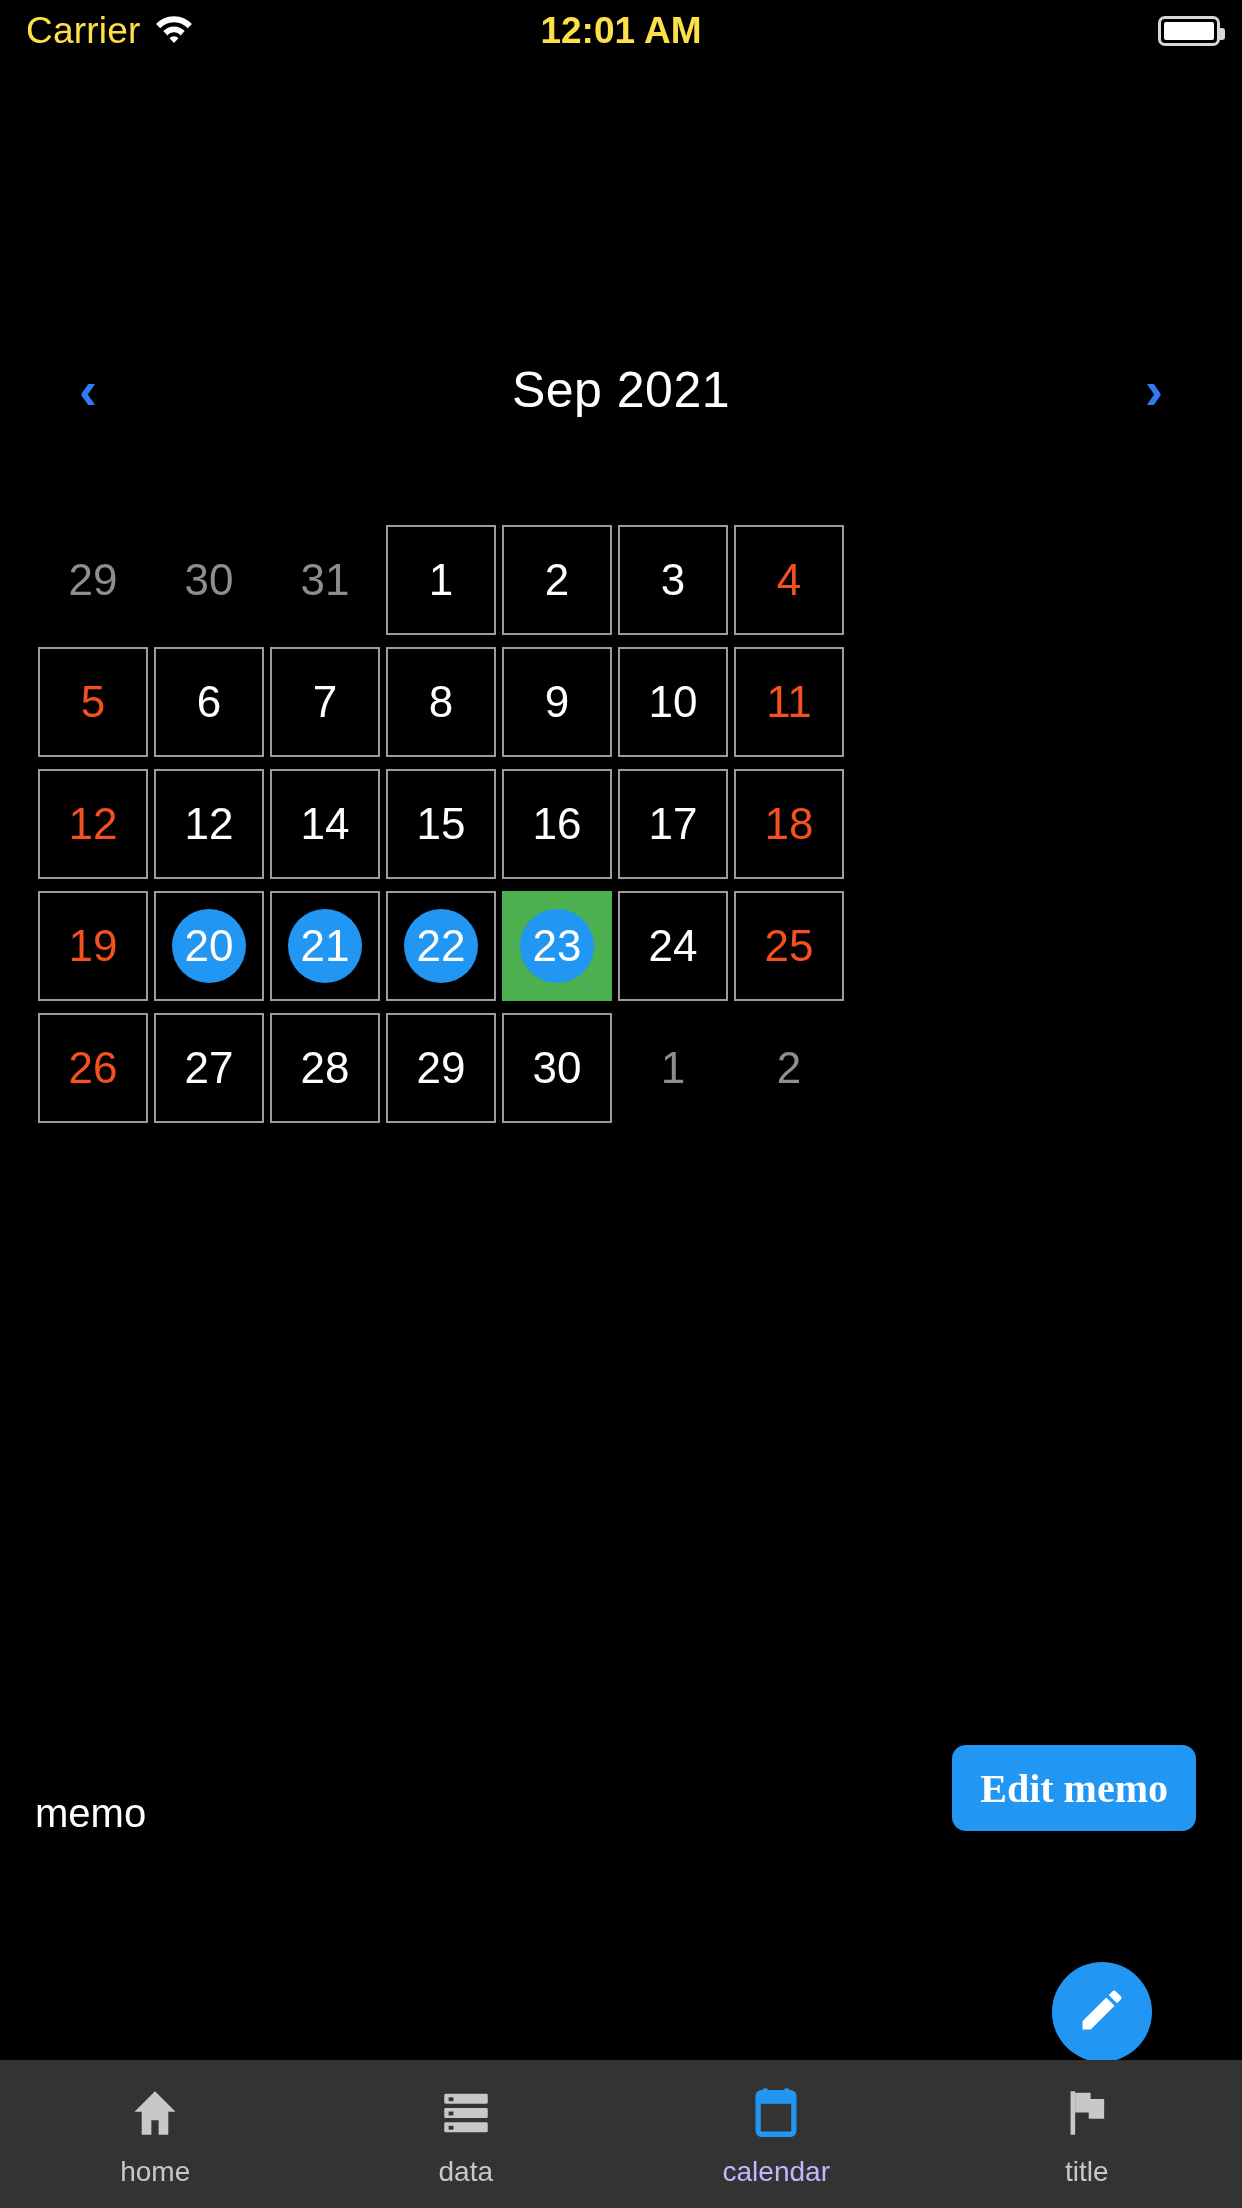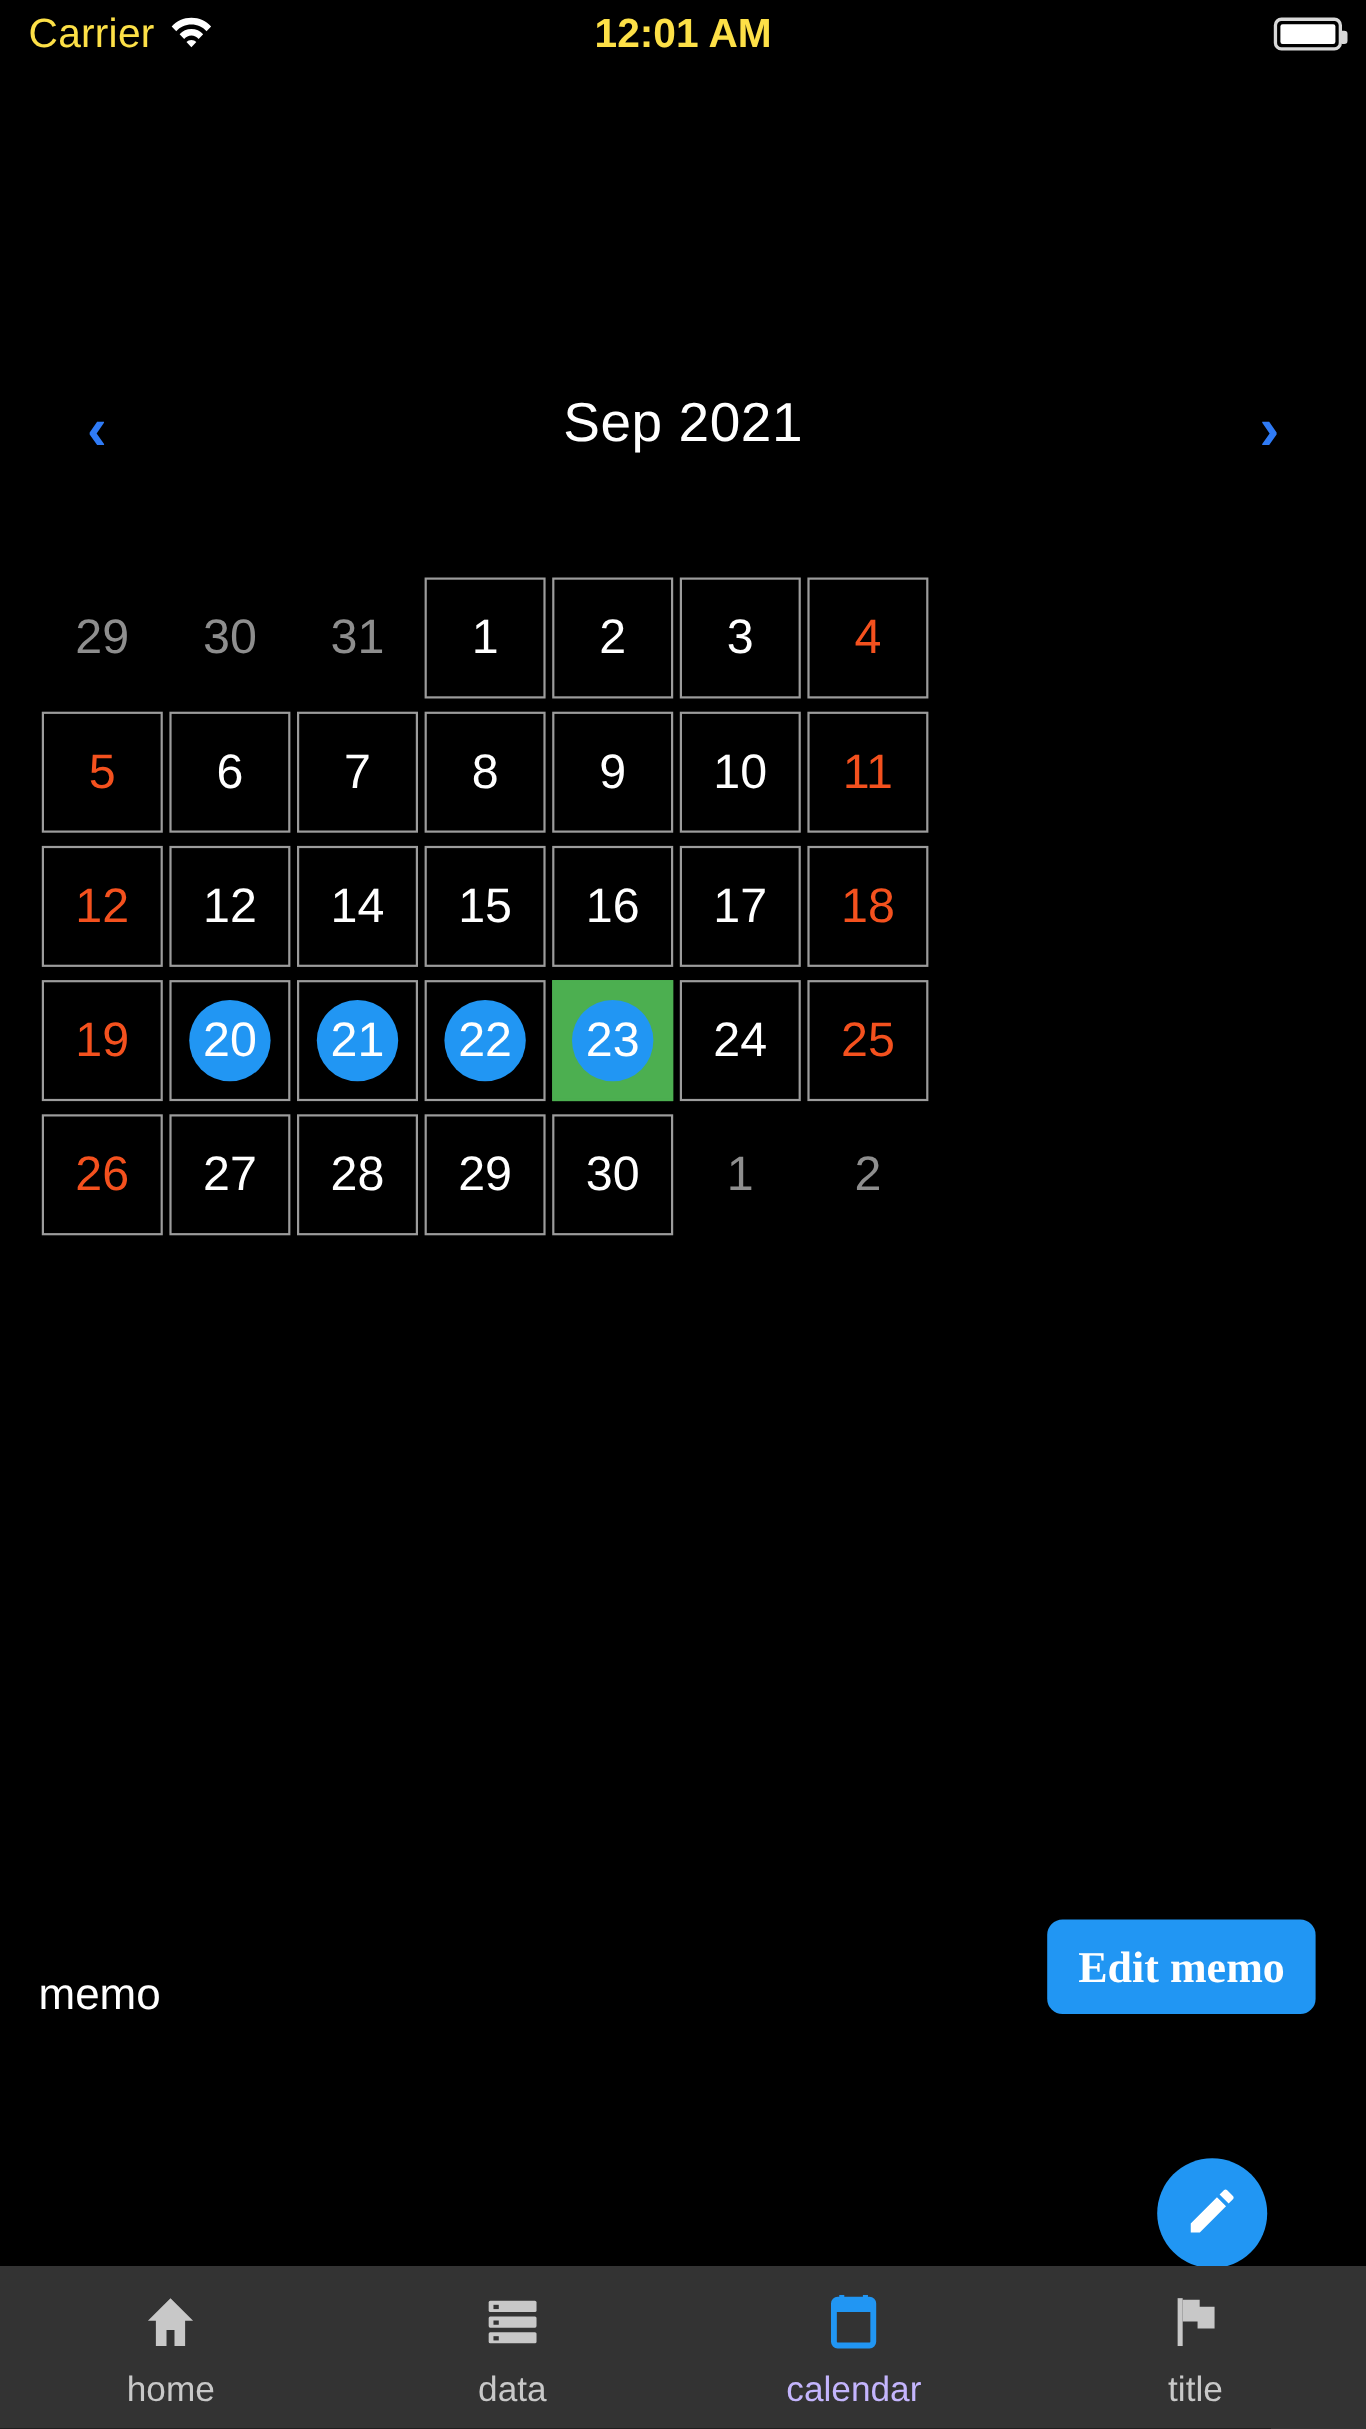--- a/index.html
+++ b/index.html
@@ -29,21 +29,21 @@
   }
   .battery::after{
     content:""; position:absolute; right:-8px; top:9px;
     width:5px; height:12px; background:#d8d8d8; border-radius:0 3px 3px 0;
   }
   .battery i{ display:block; width:100%; height:100%; background:#fff; border-radius:2px; }
 
   
   .month-header{
     position:absolute; top:355px; left:0; width:1242px; height:70px;
-    display:flex; align-items:flex-start; justify-content:center;text-decoration:underline;
+    display:flex; align-items:center; justify-content:center;text-decoration:underline;
   }
   .month-title{ font-size:50px; color:#fff; font-weight:400; letter-spacing:.5px; }
   .nav-arrow{
     position:absolute; top:352px; width:80px; height:76px;
     display:flex; align-items:center; justify-content:center;
     color:#2f7bf6; font-size:54px; font-weight:600; line-height:1;
     cursor:pointer;
   }
   .nav-prev{ left:48px; }
   .nav-next{ right:48px; }
@@ -109,21 +109,21 @@
   
   .tabbar{
     position:absolute; bottom:0; left:0; width:1242px; height:148px;
     background:#333333; display:flex; z-index:5;
   }
   .tab{
     flex:1; display:flex; flex-direction:column; align-items:center;
     justify-content:center; gap:14px; cursor:pointer;
   }
   .tab-icon{ width:62px; height:62px; display:flex; align-items:center; justify-content:center; }
-  .tab-label{ font-size:32px; color:#c8c8c8; line-height:1; }
+  .tab-label{ font-size:28px; color:#c8c8c8; line-height:1; }
   .tab.active .tab-label{ color:#c4b5fd; }
   .tab svg{ display:block; }
 </style>
 </head>
 <body>
 
 <div class="phone">
 
   <div class="statusbar">
     <div class="sb-left">

